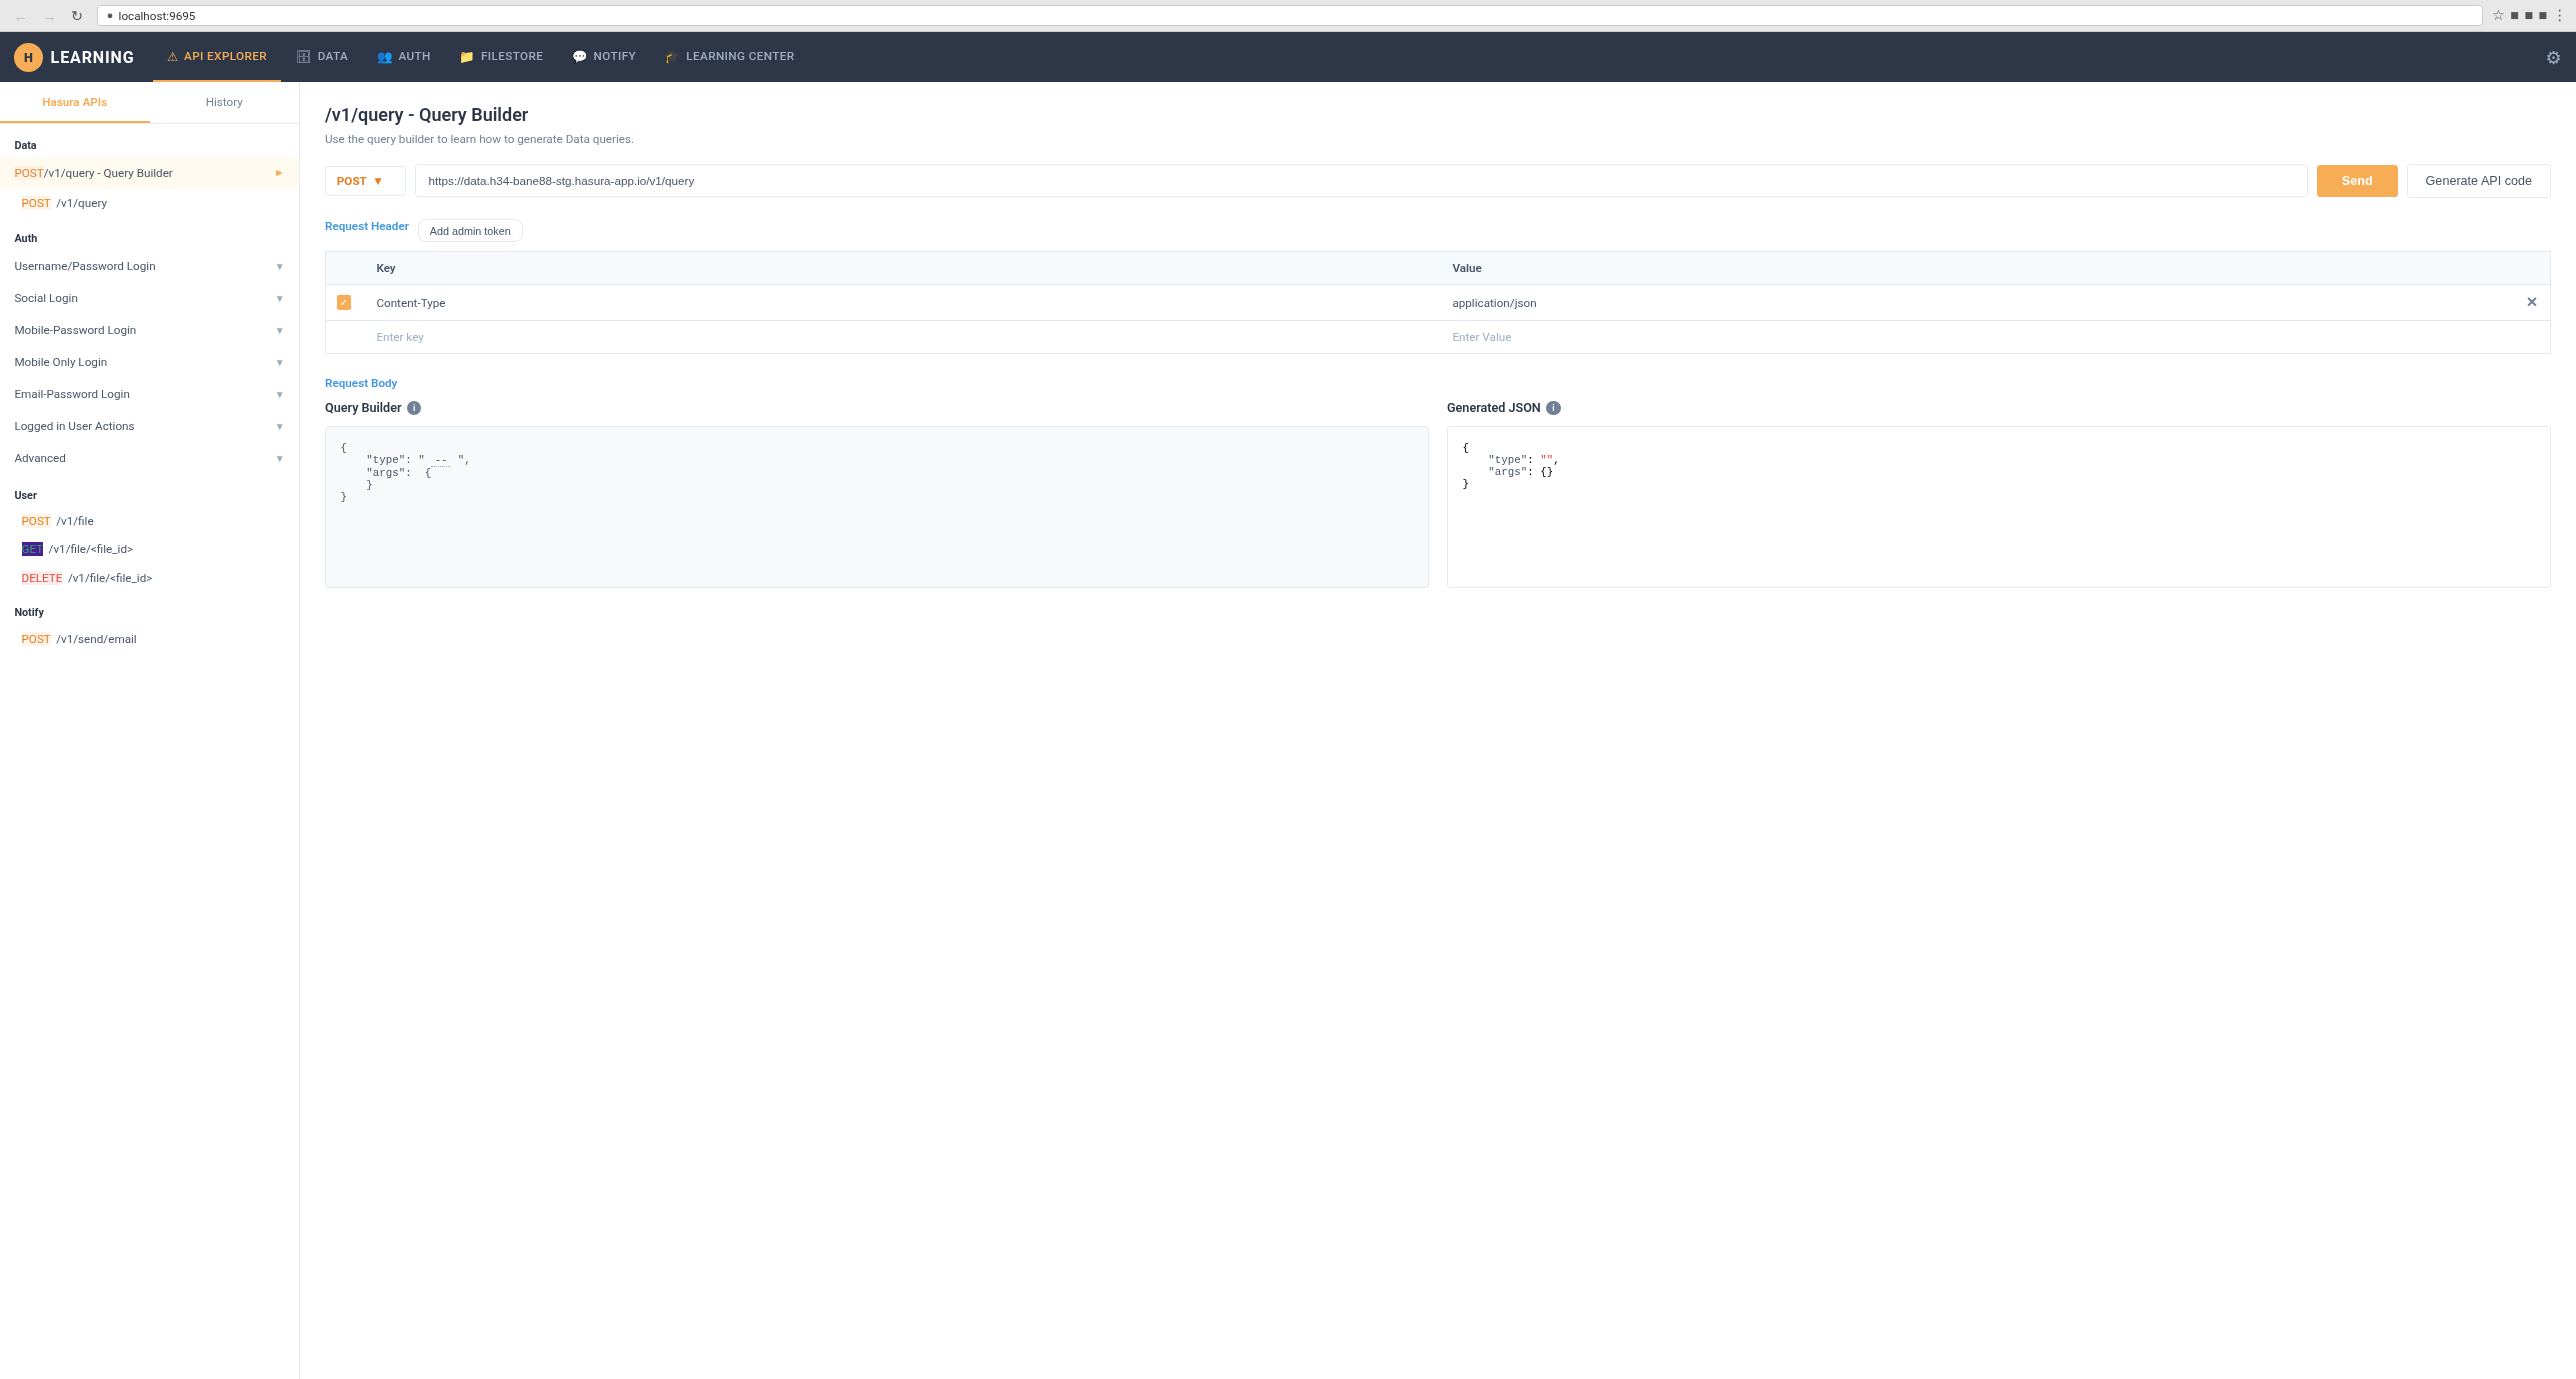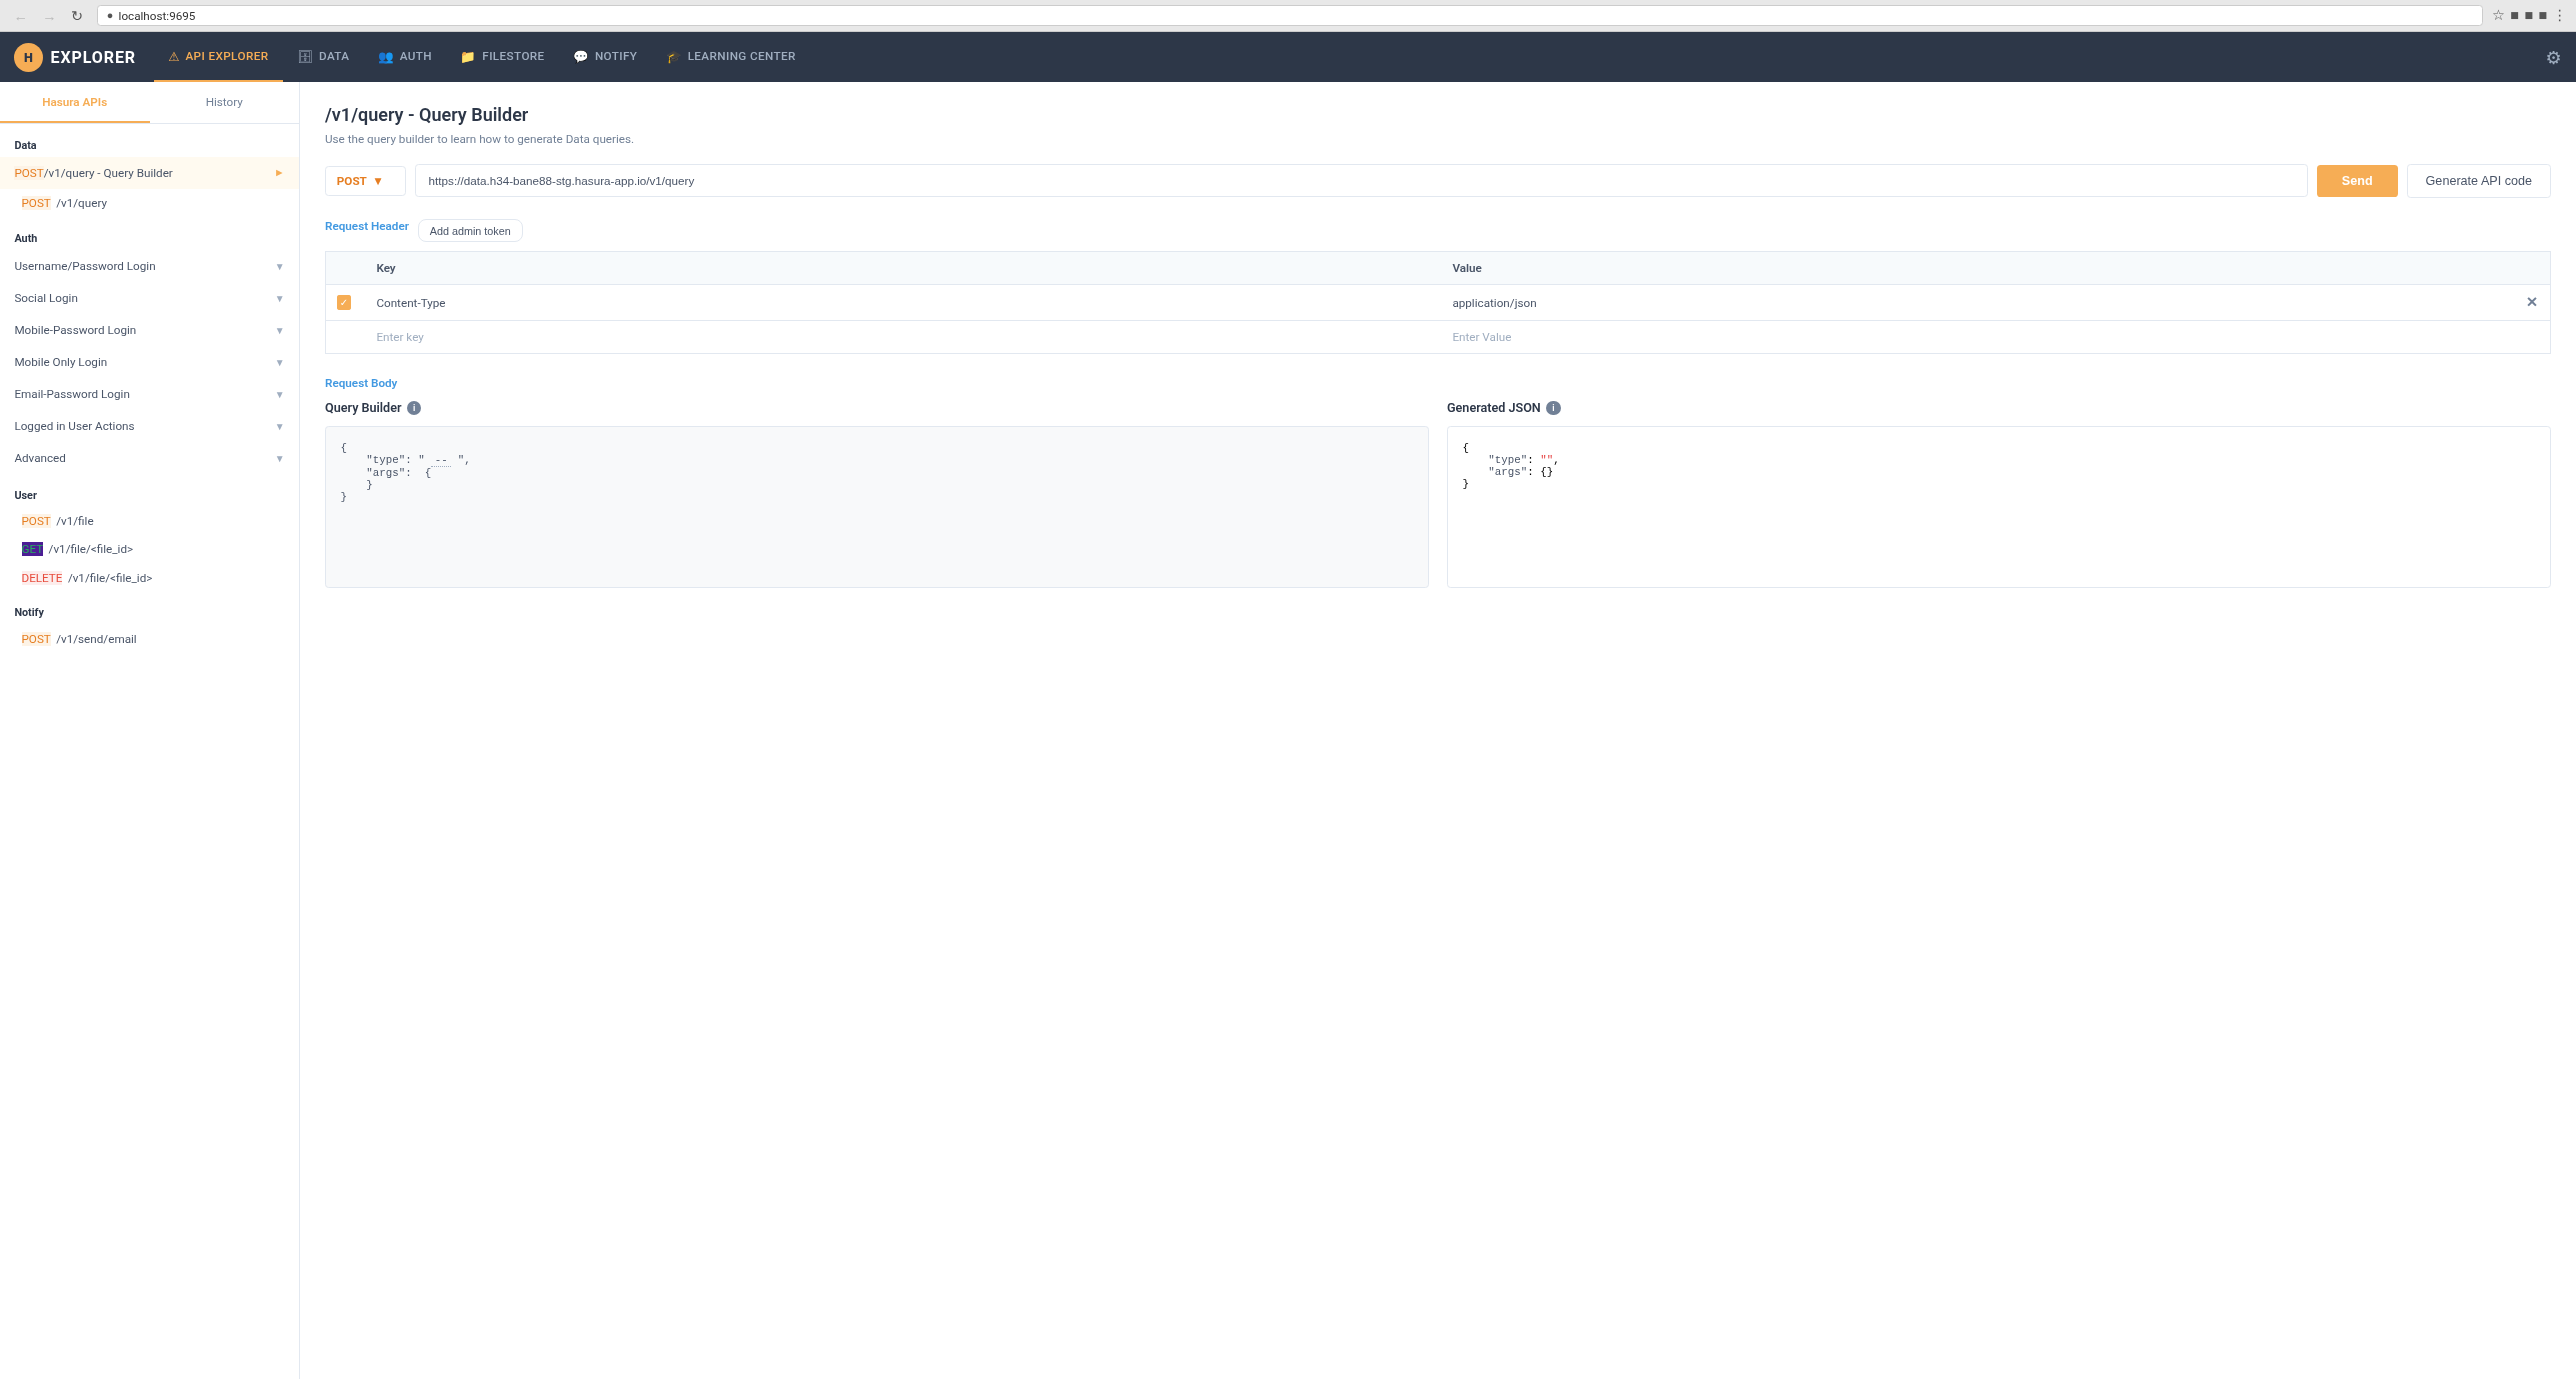--- a/index.html
+++ b/index.html
@@ -114,21 +114,21 @@
     <span>■</span>
     <span>⋮</span>
   </div>
 </div>
 
 <div class="app-header">
   <div class="app-logo">
     <div class="logo-icon">
       <span>H</span>
     </div>
-    <span>EXPLORER</span>
+    <span>LEARNING</span>
   </div>
   <div class="nav-tabs">
     <a class="nav-tab active">
       <span class="tab-icon">⚠</span>
       <span>API EXPLORER</span>
     </a>
     <a class="nav-tab">
       <span class="tab-icon">🗄</span>
       <span>DATA</span>
     </a>

